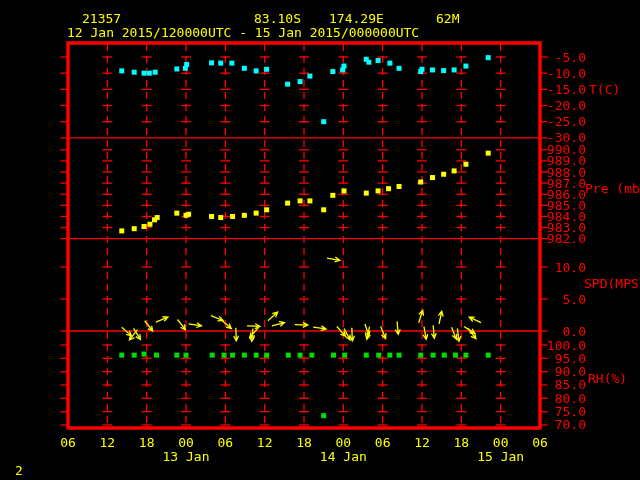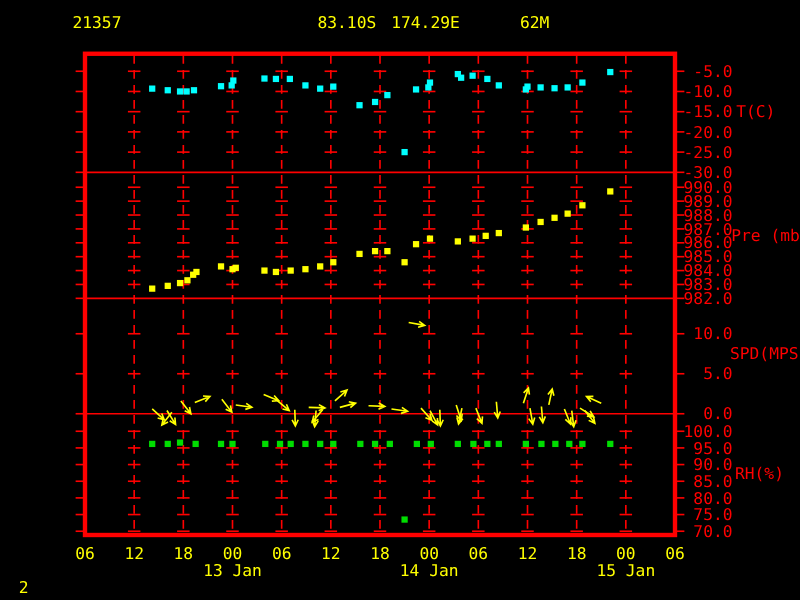--- a/index.html
+++ b/index.html
@@ -5,24 +5,25 @@
   html,body{margin:0;padding:0;background:#000;}
   #screen{position:relative;width:640px;height:480px;background:#000;overflow:hidden;
           font-family:"DejaVu Sans Mono", monospace;}
   .hdr{position:absolute;color:#ffff00;font-size:13px;line-height:13px;white-space:pre;}
   #plot-svg{position:absolute;left:0;top:0;}
 </style>
 </head>
 <body>
 
 <div id="screen">
-  <div class="hdr" style="left:58px;top:12px">21357</div>
+  <div class="hdr" style="left:82px;top:12px">21357</div>
   <div class="hdr" style="left:254px;top:12px">83.10S</div>
-  <div class="hdr" style="left:313px;top:12px">174.29E</div>
-  <div class="hdr" style="left:416px;top:12px">62M</div>
+  <div class="hdr" style="left:329px;top:12px">174.29E</div>
+  <div class="hdr" style="left:436px;top:12px">62M</div>
+  <div class="hdr" style="left:67px;top:26px">12 Jan 2015/120000UTC - 15 Jan 2015/000000UTC</div>
   <div class="hdr" style="left:15px;top:464px">2</div>
   <svg id="plot-svg" width="640" height="480">
       <line x1="107.33333333333334" y1="44" x2="107.33333333333334" y2="427" stroke="#ff0000" stroke-width="1.3" stroke-dasharray="7,5"></line>
       <line x1="146.66666666666669" y1="44" x2="146.66666666666669" y2="427" stroke="#ff0000" stroke-width="1.3" stroke-dasharray="7,5"></line>
       <line x1="186" y1="44" x2="186" y2="427" stroke="#ff0000" stroke-width="1.3" stroke-dasharray="7,5"></line>
       <line x1="225.33333333333334" y1="44" x2="225.33333333333334" y2="427" stroke="#ff0000" stroke-width="1.3" stroke-dasharray="7,5"></line>
       <line x1="264.66666666666663" y1="44" x2="264.66666666666663" y2="427" stroke="#ff0000" stroke-width="1.3" stroke-dasharray="7,5"></line>
       <line x1="304" y1="44" x2="304" y2="427" stroke="#ff0000" stroke-width="1.3" stroke-dasharray="7,5"></line>
       <line x1="343.3333333333333" y1="44" x2="343.3333333333333" y2="427" stroke="#ff0000" stroke-width="1.3" stroke-dasharray="7,5"></line>
       <line x1="382.6666666666667" y1="44" x2="382.6666666666667" y2="427" stroke="#ff0000" stroke-width="1.3" stroke-dasharray="7,5"></line>

